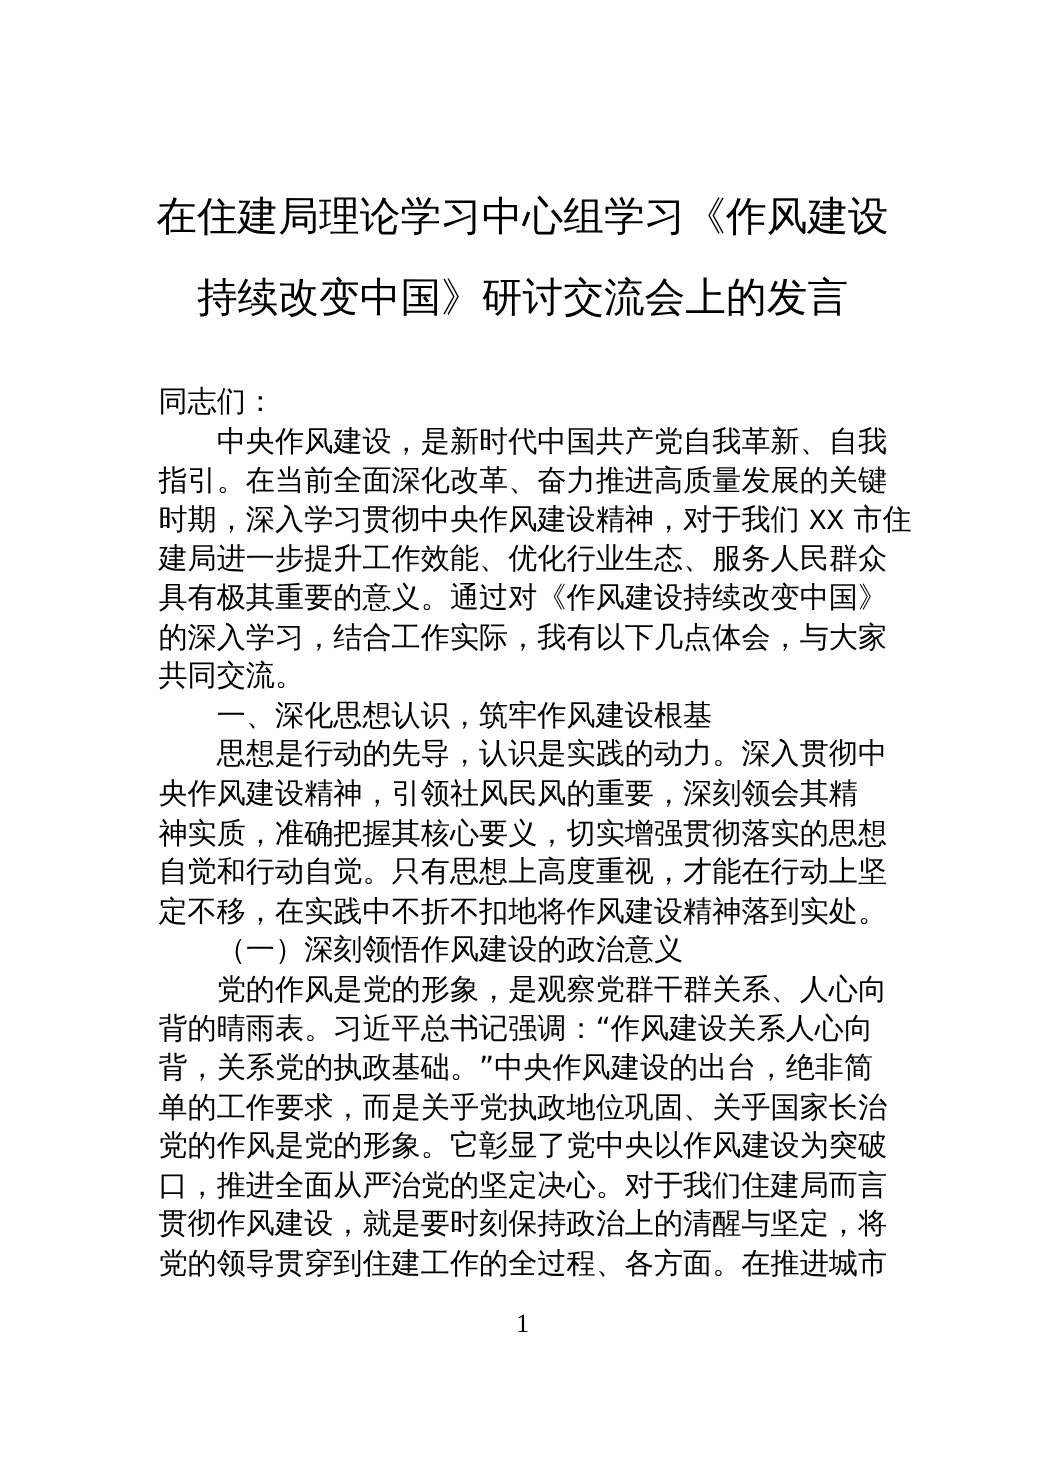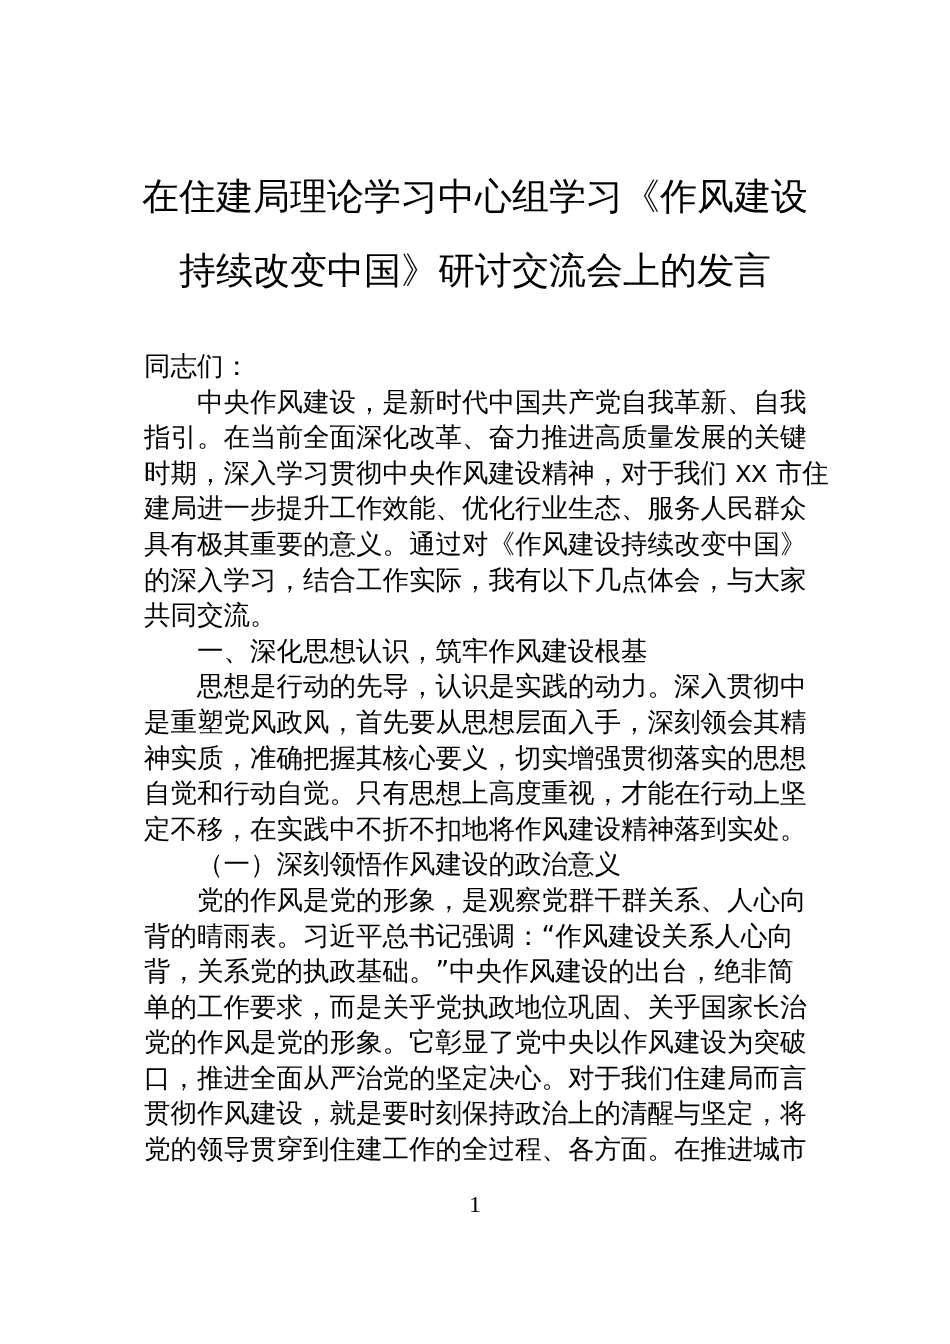--- a/index.html
+++ b/index.html
@@ -84,21 +84,21 @@
     <span class="line">指引。在当前全面深化改革、奋力推进高质量发展的关键</span>
     <span class="line"><span>时期，深入学习贯彻中央作风建设精神，对于我们 </span><span class="latin">XX</span><span> 市住</span></span>
     <span class="line">建局进一步提升工作效能、优化行业生态、服务人民群众</span>
     <span class="line">具有极其重要的意义。通过对《作风建设持续改变中国》</span>
     <span class="line">的深入学习，结合工作实际，我有以下几点体会，与大家</span>
     <span class="line">共同交流。</span>
 
     <span class="line indent">一、深化思想认识，筑牢作风建设根基</span>
 
     <span class="line indent">思想是行动的先导，认识是实践的动力。深入贯彻中</span>
-    <span class="line">是重塑党风政风，首先要从思想层面入手，深刻领会其精</span>
+    <span class="line">央作风建设精神，引领社风民风的重要，深刻领会其精</span>
     <span class="line">神实质，准确把握其核心要义，切实增强贯彻落实的思想</span>
     <span class="line">自觉和行动自觉。只有思想上高度重视，才能在行动上坚</span>
     <span class="line">定不移，在实践中不折不扣地将作风建设精神落到实处。</span>
 
     <span class="line indent">（一）深刻领悟作风建设的政治意义</span>
 
     <span class="line indent">党的作风是党的形象，是观察党群干群关系、人心向</span>
     <span class="line">背的晴雨表。习近平总书记强调：“作风建设关系人心向</span>
     <span class="line">背，关系党的执政基础。”中央作风建设的出台，绝非简</span>
     <span class="line">单的工作要求，而是关乎党执政地位巩固、关乎国家长治</span>

